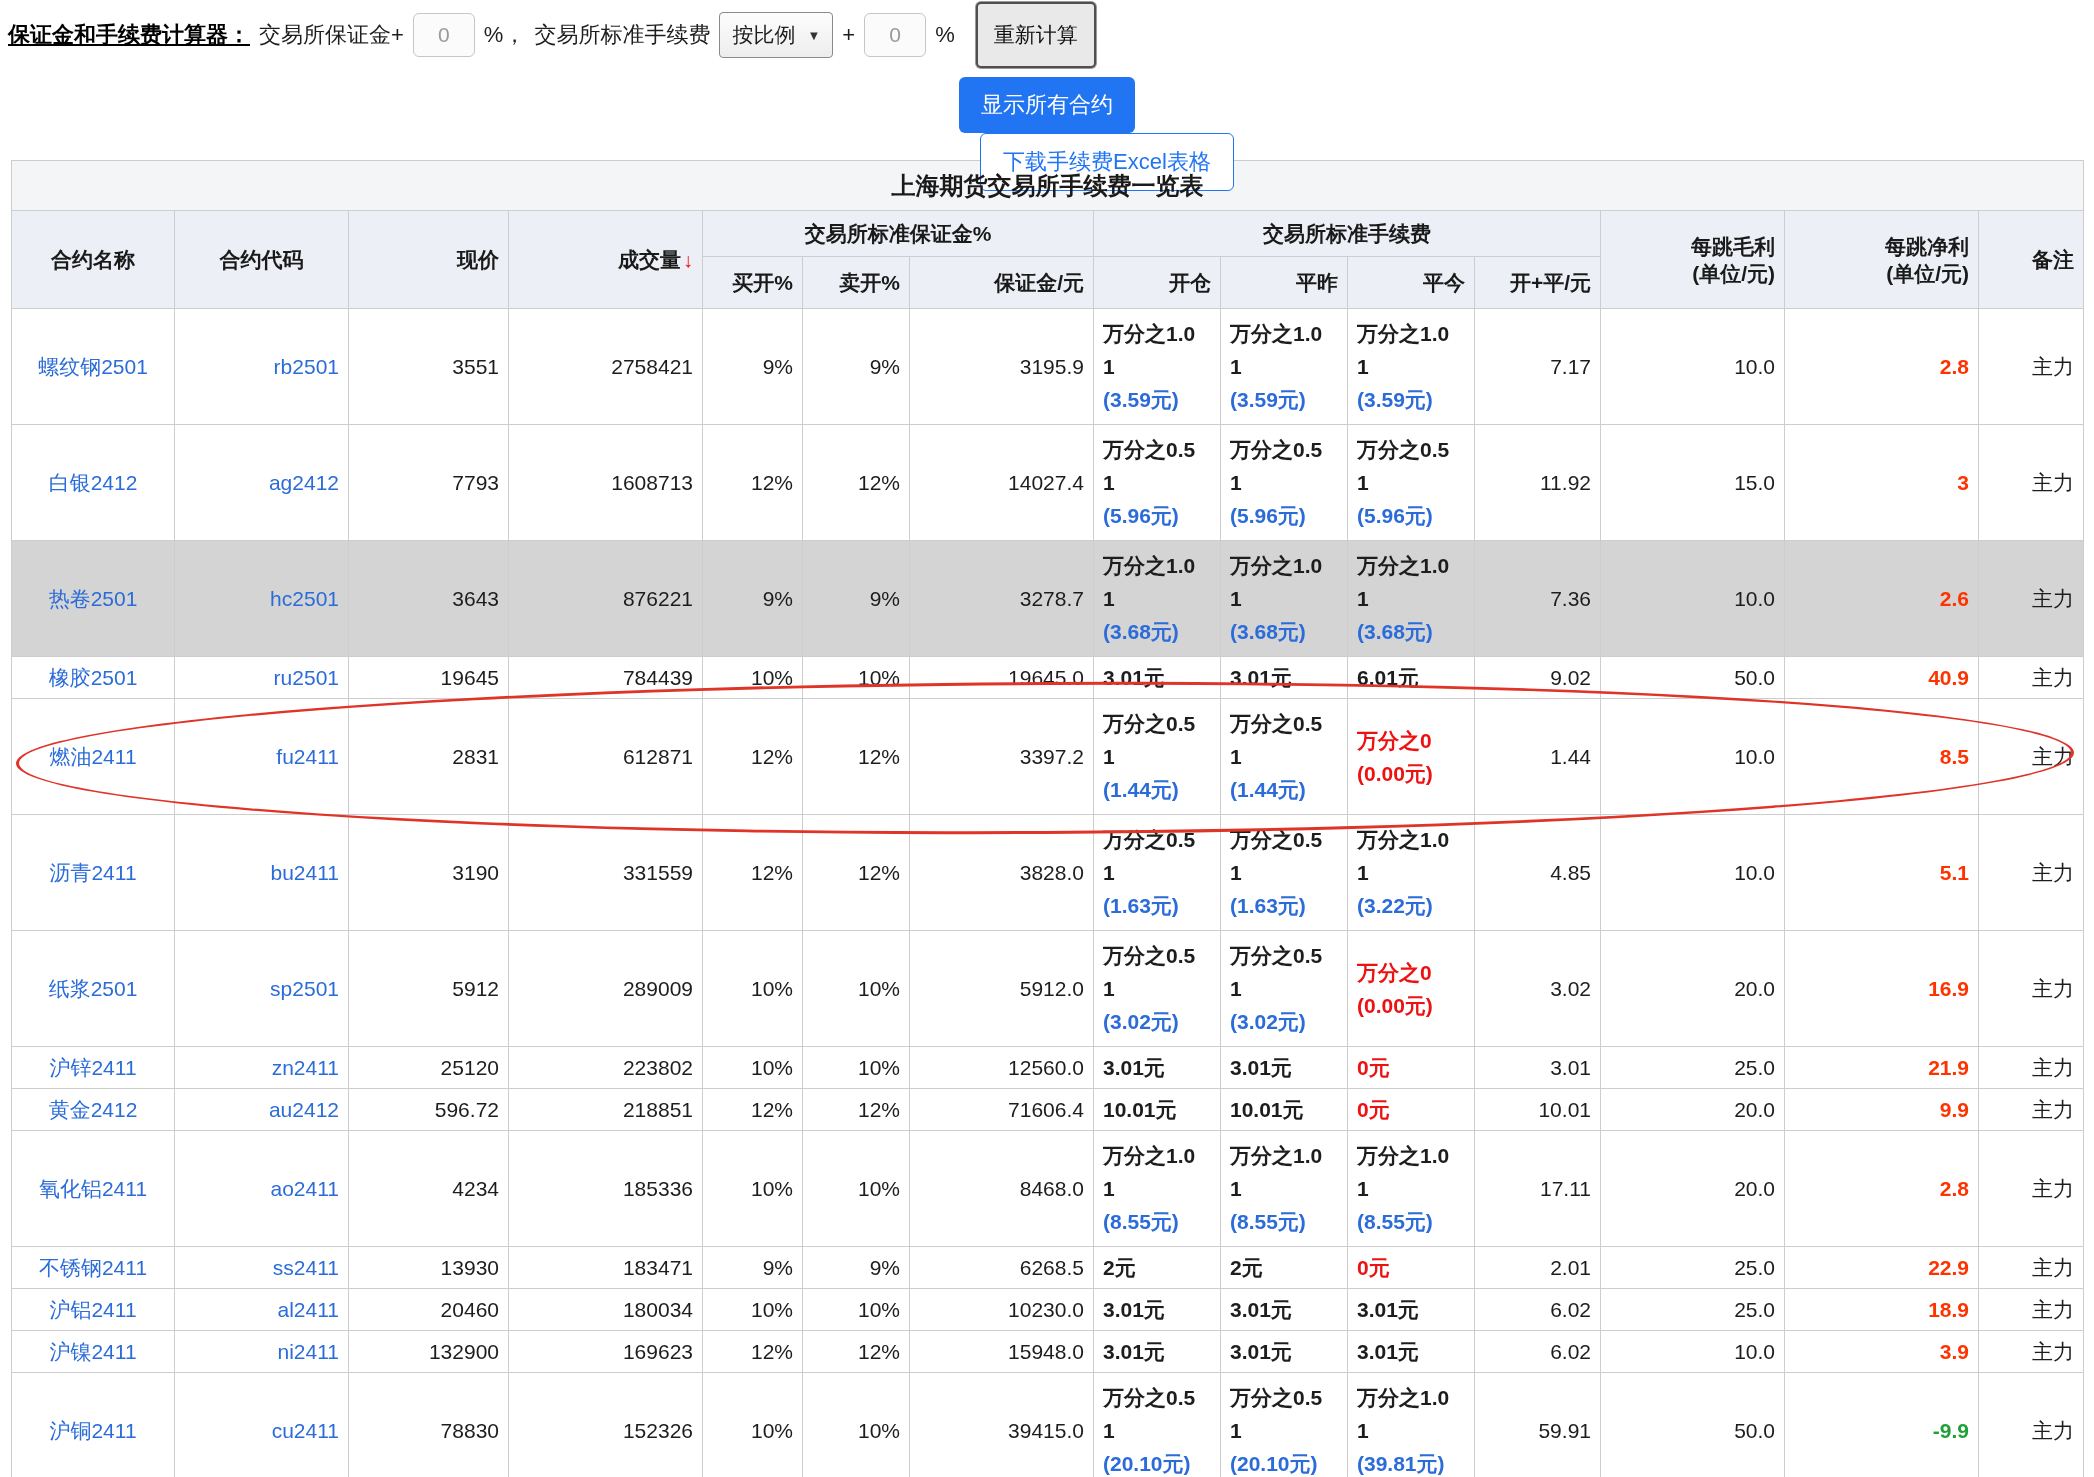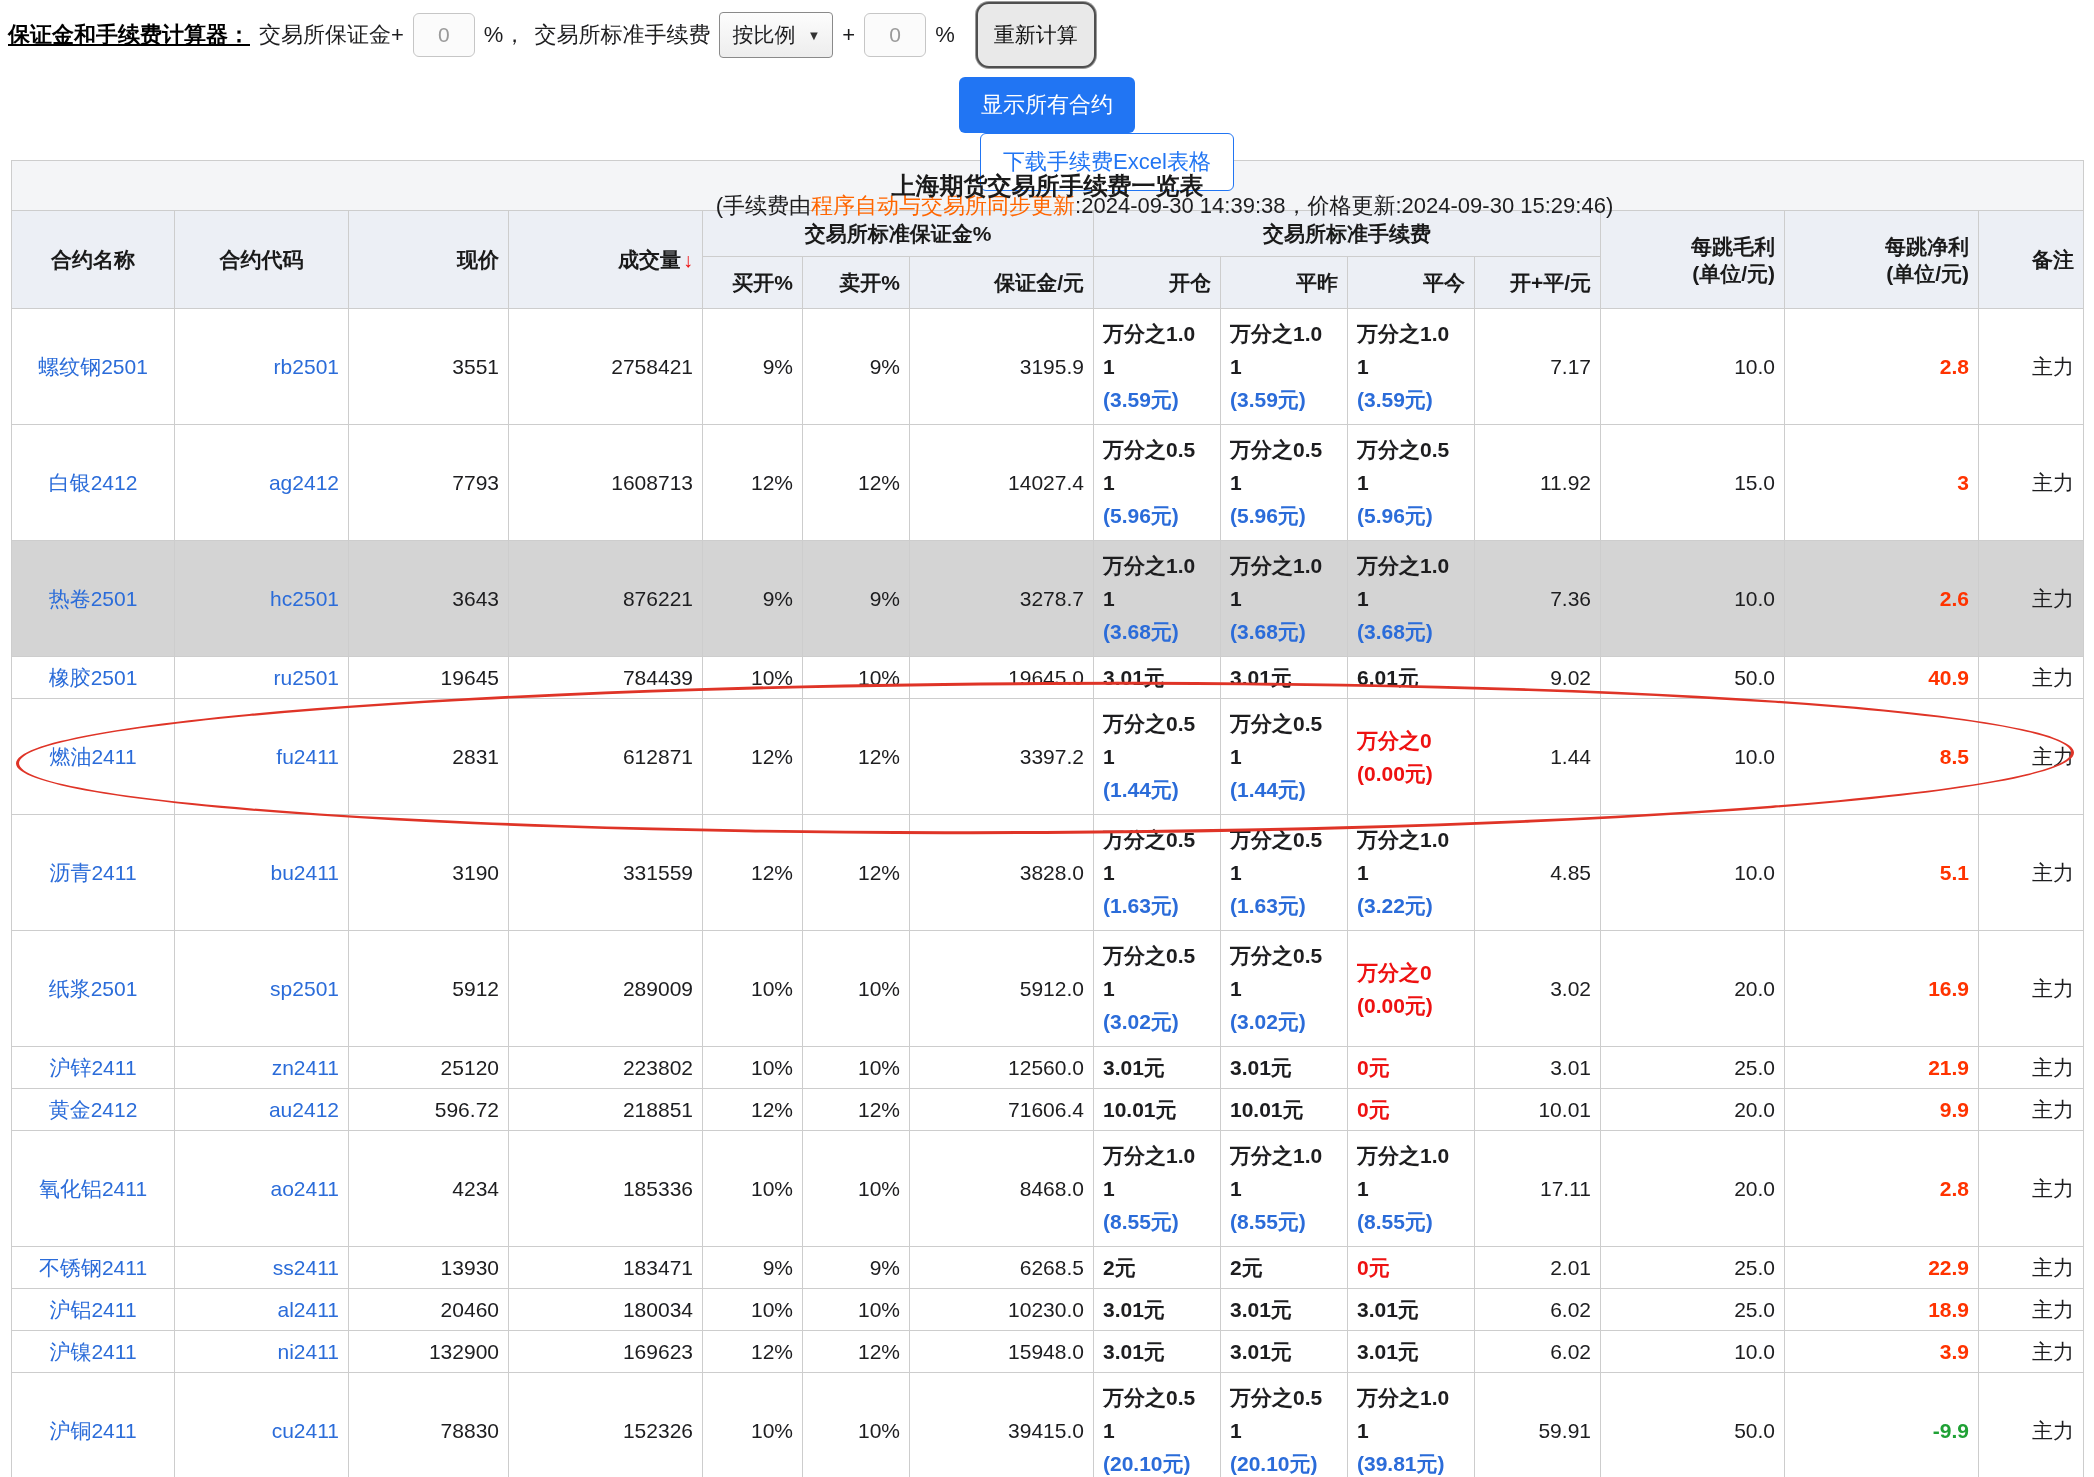--- a/index.html
+++ b/index.html
@@ -34,21 +34,21 @@
     border: 1px solid #8a8a8a; border-radius: 4px;
     background: linear-gradient(#fdfdfd, #ededed);
     padding: 8px 12px; font-size: 21px; cursor: default;
   }
   .select-box .dd-arrow { font-size: 13px; color: #333; }
   .recalc-btn {
     border: 2px solid #4f4f4f;
     box-shadow: 0 0 0 1px #9a9a9a;
     background: #e9e9e9; color: #111;
     padding: 17px 16px; font-size: 21px;
-    border-radius: 13px; margin-left: 12px;
+    border-radius: 5px; margin-left: 12px;
     font-family: inherit; cursor: pointer;
   }
 
   
   .toolbar { display: flex; align-items: center; padding: 15px 13px; height: 78px; flex-direction: column; }
   .btn-primary {
     background: var(--primary-blue, #2175f3); color: #fff;
     border: none; border-radius: 6px;
     padding: 13px 22px; font-size: 22px;
     font-family: inherit; cursor: pointer;
@@ -119,21 +119,20 @@
   </span>
   <span>+</span>
   <input class="num-input" type="text" value="0" style="">
   <span>%</span>
   <button class="recalc-btn">重新计算</button>
 </div>
 
 <div class="toolbar">
   <button class="btn-primary">显示所有合约</button>
   <button class="btn-outline">下载手续费Excel表格</button>
-  <span class="update-note"><span>(手续费由</span><span class="hl">程序自动与交易所同步更新</span><span>:2024-09-30 14:39:38，价格更新:2024-09-30 15:29:46)</span></span>
 </div>
 
 <table class="fee-table">
   <colgroup>
     <col style="width:163px">
       <col style="width:174px">
       <col style="width:160px">
       <col style="width:194px">
     <col style="width:100px">
       <col style="width:107px">

